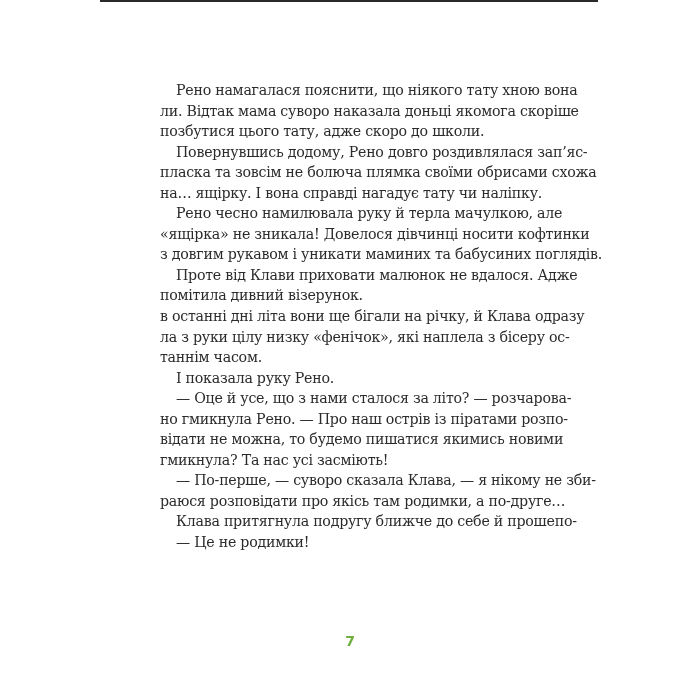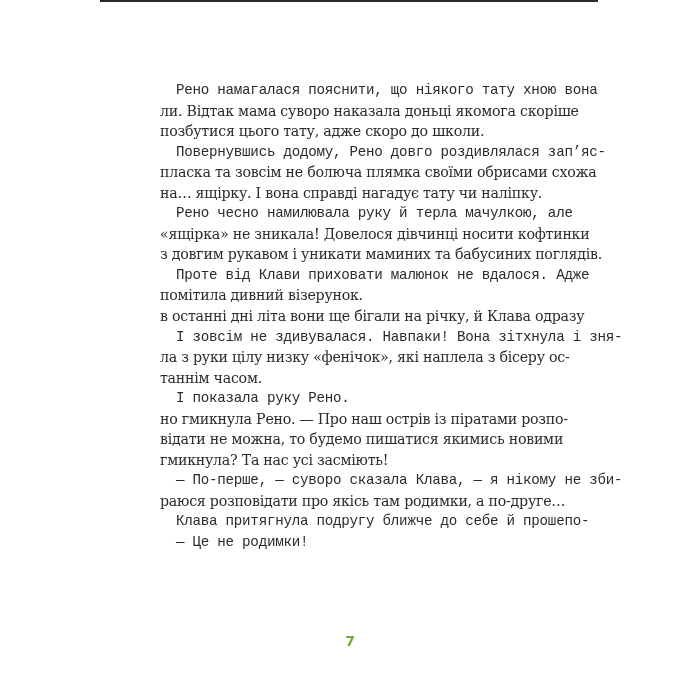--- a/index.html
+++ b/index.html
@@ -35,21 +35,20 @@
   .line {
     display: block;
     white-space: nowrap;
     text-align: justify;
     text-align-last: justify;
     height: 20.55px;
     overflow: visible;
   }
   .line.indent {
     padding-left: 16px;
-    font-family: Liberation Mono, monospace;
   }
   .line.last {
     text-align-last: left;
   }
   .page-number {
     position: absolute;
     left: 0;
     width: 700px;
     top: 633px;
     text-align: center;
@@ -79,28 +78,28 @@
       <span class="line indent">Рено чесно намилювала руку й терла мачулкою, але</span>
       <span class="line">«ящірка» не зникала! Довелося дівчинці носити кофтинки</span>
       <span class="line last">з довгим рукавом і уникати маминих та бабусиних поглядів.</span>
     </div>
     <div>
       <span class="line indent">Проте від Клави приховати малюнок не вдалося. Адже</span>
       <span class="line last">помітила дивний візерунок.</span>
       <span class="line">в останні дні літа вони ще бігали на річку, й Клава одразу</span>
     </div>
     <div>
-      <span class="line indent">І зовсім не здивувалася. Навпаки! Вона зітхнула і зня-</span>
       <span class="line">ла з руки цілу низку «фенічок», які наплела з бісеру ос-</span>
       <span class="line last">таннім часом.</span>
     </div>
     <div>
       <span class="line indent last">І показала руку Рено.</span>
     </div>
     <div>
+      <span class="line indent">— Оце й усе, що з нами сталося за літо? — розчарова-</span>
       <span class="line">но гмикнула Рено. — Про наш острів із піратами розпо-</span>
       <span class="line">відати не можна, то будемо пишатися якимись новими</span>
       <span class="line last">гмикнула? Та нас усі засміють!</span>
     </div>
     <div>
       <span class="line indent">— По-перше, — суворо сказала Клава, — я нікому не зби-</span>
       <span class="line last">раюся розповідати про якісь там родимки, а по-друге…</span>
     </div>
     <div>
       <span class="line indent">Клава притягнула подругу ближче до себе й прошепо-</span>

